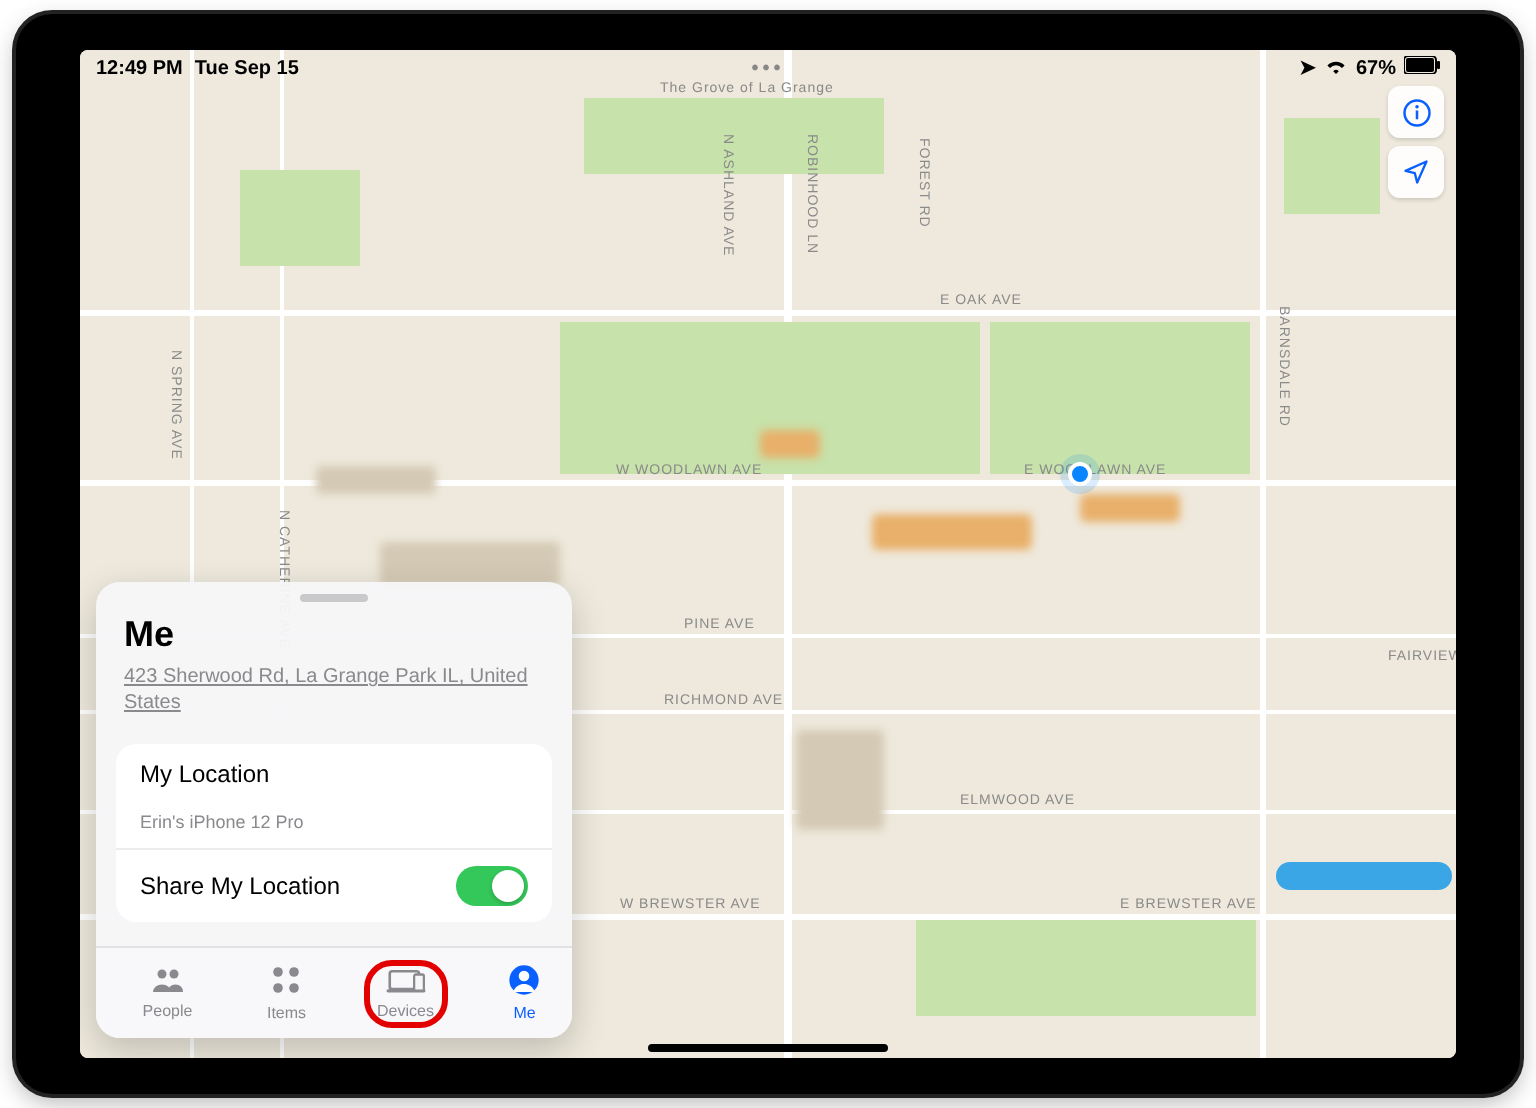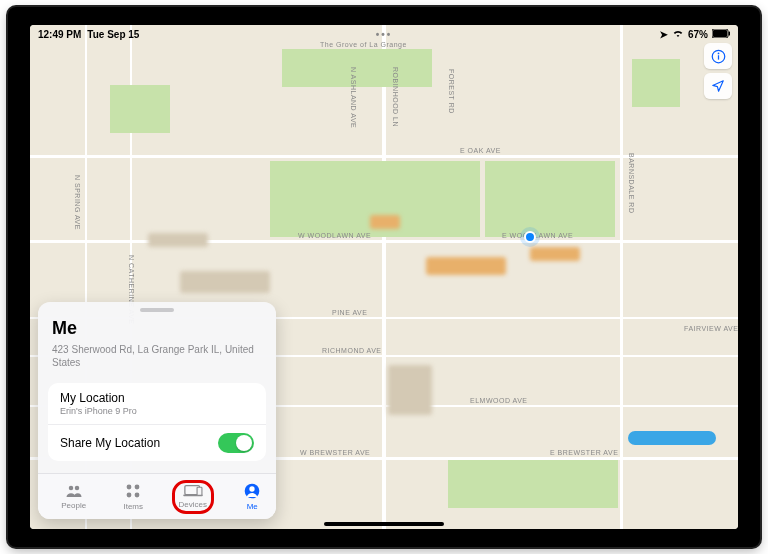--- a/index.html
+++ b/index.html
@@ -4,21 +4,21 @@
 <style>
   * { box-sizing: border-box; margin: 0; padding: 0; font-family: -apple-system, "Helvetica Neue", Arial, sans-serif; }
   body {
     width: 768px; height: 554px; overflow: hidden; background: #fff;
     display: flex; align-items: center; justify-content: center;
   }
 
   
   .ipad-frame {
     width: 752px; height: 540px; background: #000;
-    border-radius: 8px; padding: 18px 22px;
+    border-radius: 18px; padding: 18px 32px;
     position: relative;
     box-shadow: 0 0 0 2px #222, 0 4px 12px rgba(0,0,0,.3);
   }
   .ipad-screen {
     width: 100%; height: 100%; background: #efece2;
     border-radius: 4px; position: relative; overflow: hidden;
   }
 
   
   .status-bar {
@@ -81,31 +81,31 @@
   
   .panel {
     position:absolute; left:8px; bottom:10px; width:238px;
     background:rgba(246,246,248,.96); border-radius:12px;
     box-shadow:0 6px 18px rgba(0,0,0,.2);
     overflow:hidden;
   }
   .grabber { width:34px; height:4px; background:#c9c9cc; border-radius:2px; margin:6px auto 2px; }
   .panel-header { padding:4px 14px 4px; }
   .panel-title { font-size:18px; font-weight:600; color:#000; }
-  .panel-sub { font-size:10px; color:#8a8a8e; margin-top:4px; line-height:1.3; }
+  .panel-sub { font-size:10px; color:#8a8a8e; margin-top:4px; line-height:1.3;text-decoration:underline; }
 
   .card {
     margin:10px 10px 0; background:#fff; border-radius:10px; overflow:hidden;
   }
   .row {
     padding:8px 12px; display:flex; align-items:center; justify-content:space-between;
     border-bottom:1px solid #ececef;
   }
   .row:last-child { border-bottom:none; }
-  .row-main { display:flex; flex-direction:column; }
+  .row-main { display:flex; flex-direction:column;gap:11px; }
   .row-title { font-size:12px; color:#000; }
   .row-sub { font-size:9px; color:#8a8a8e; margin-top:1px; }
 
   .toggle {
     width:36px; height:20px; background:#34c759; border-radius:10px; position:relative;
   }
   .toggle::after {
     content:""; position:absolute; right:2px; top:2px; width:16px; height:16px;
     background:#fff; border-radius:50%; box-shadow:0 1px 2px rgba(0,0,0,.2);
   }
@@ -218,21 +218,21 @@
     <div class="panel">
       <div class="grabber"></div>
       <div class="panel-header">
         <div class="panel-title">Me</div>
         <div class="panel-sub">423 Sherwood Rd, La Grange Park IL, United States</div>
       </div>
       <div class="card">
         <div class="row">
           <div class="row-main">
             <span class="row-title">My Location</span>
-            <span class="row-sub">Erin's iPhone 9 Pro</span>
+            <span class="row-sub">Erin's iPhone 12 Pro</span>
           </div>
         </div>
         <div class="row">
           <span class="row-title">Share My Location</span>
           <div class="toggle"></div>
         </div>
       </div>
 
       <div class="tabbar">
         <div class="tab">

